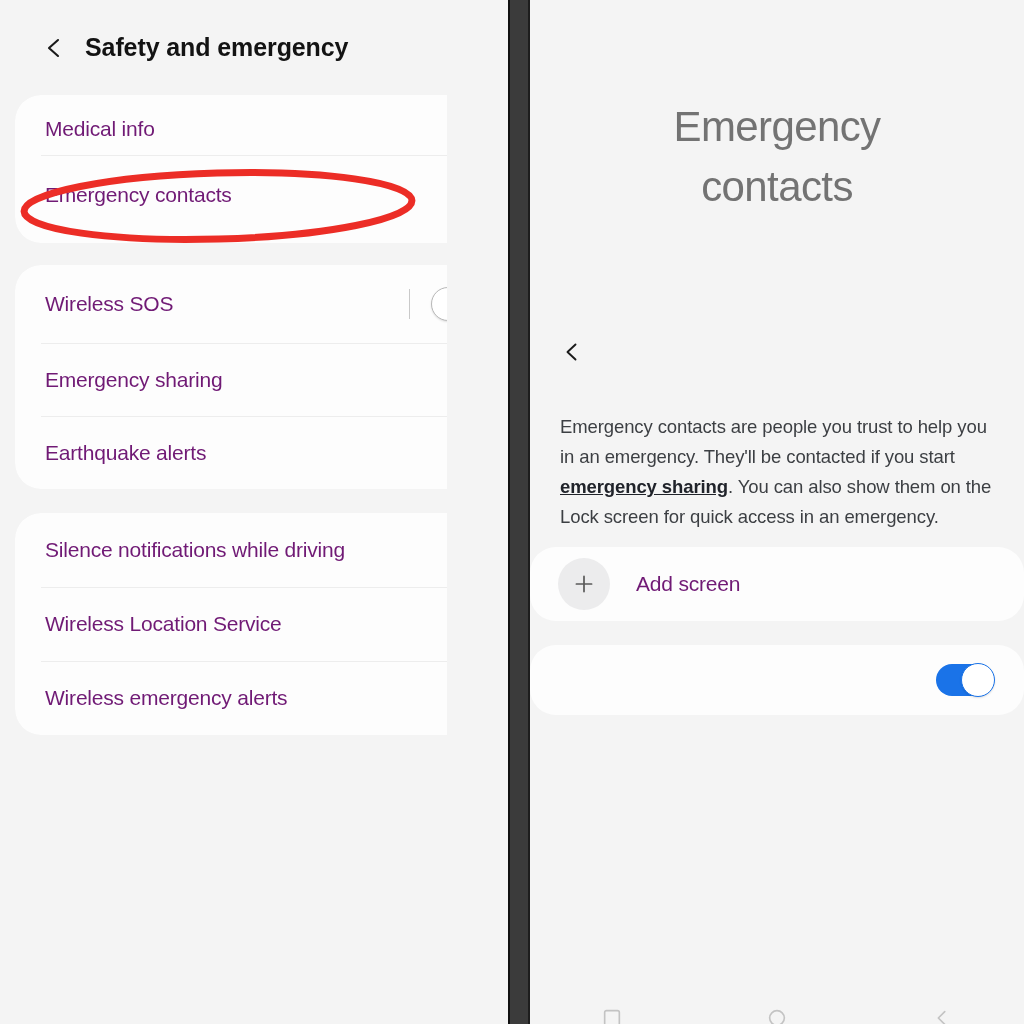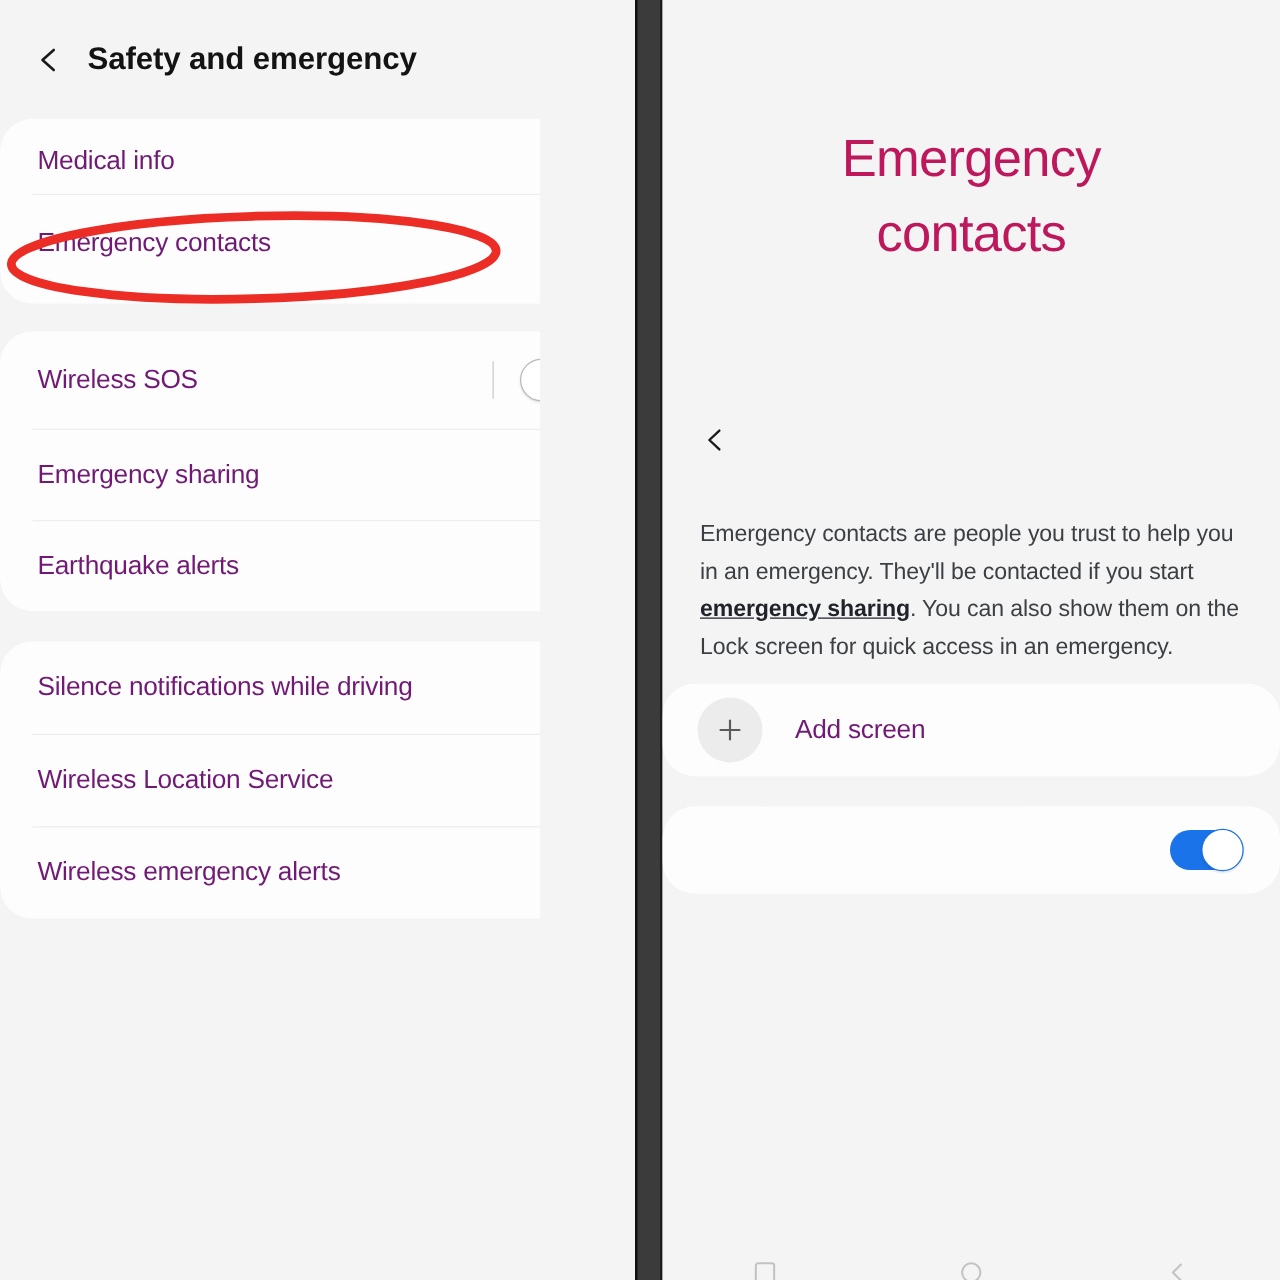--- a/index.html
+++ b/index.html
@@ -21,21 +21,21 @@
   }
 
   
   .panel {
     position: absolute;
     top: 0;
     height: 1024px;
     background: #f4f4f4;
     overflow: hidden;
   }
-  .panel-left  { left: 0;     width: 432px; padding-left: 32px; }
+  .panel-left  { left: 15px;     width: 432px; padding-left: 32px; }
   .panel-right { left: 530px; width: 494px; }
 
   .panel-divider {
     position: absolute;
     top: 0;
     left: 508px;
     width: 22px;
     height: 1024px;
     background: #3b3b3b;
     border-left: 2px solid #111;
@@ -157,21 +157,21 @@
 
   
   .big-title {
     position: absolute;
     top: 97px;
     left: 0;
     width: 494px;
     text-align: center;
     font-size: 42px;
     line-height: 1.42;
-    color: #be185d;
+    color: #737373;
     letter-spacing: -0.6px;
     font-weight: normal;
   }
   .sub-back {
     position: absolute;
     top: 332px;
     left: 552px - 530px;
     width: 40px; height: 40px;
     display: flex; align-items: center; justify-content: center;
   }

